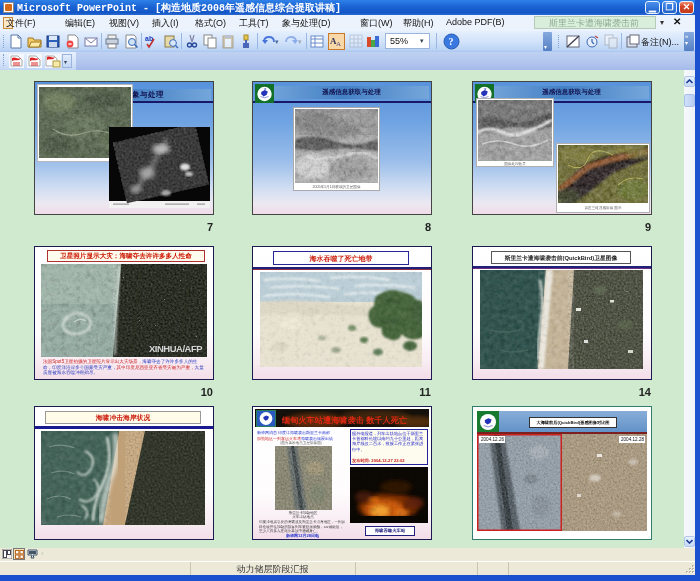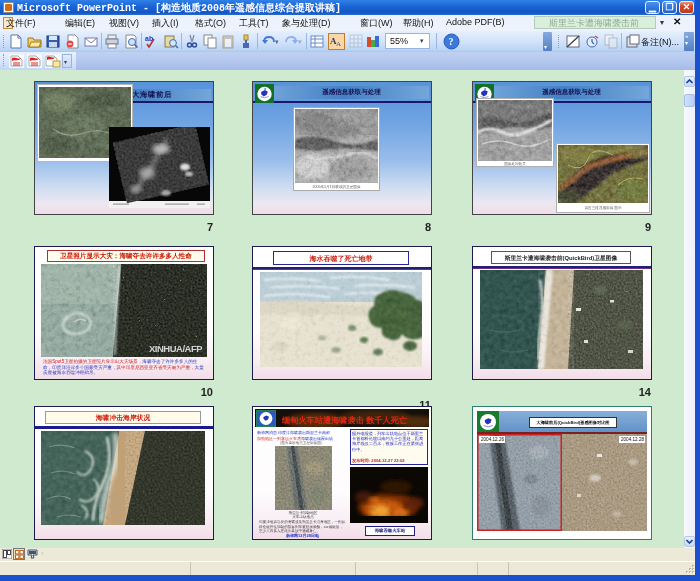--- a/index.html
+++ b/index.html
@@ -278,21 +278,21 @@
         <feColorMatrix type="saturate" values="0"></feColorMatrix>
         <feColorMatrix type="matrix" values="0 0 0 0 0  0 0 0 0 0  0 0 0 0 0  -1.6 0 0 0 0.8"></feColorMatrix>
       </filter>
 </defs>
 </svg>
 <div id="slides">
 
 <div class="slide" style="left:34px;top:81px;">
   <div class="t789bg"></div>
   <div class="abs" style="left:96px;top:7px;width:80px;height:11.5px;background:linear-gradient(90deg,#4480c4,#74a6da);"></div>
-  <div class="abs" style="left:97px;top:8px;font-size:7.5px;font-weight:bold;color:#12124e;letter-spacing:0.5px;">大海啸前后</div>
+  <div class="abs" style="left:97px;top:8px;font-size:7.5px;font-weight:bold;color:#12124e;letter-spacing:0.5px;">象与处理</div>
   <div class="abs" style="left:96px;top:18.5px;width:82px;height:2px;background:#181868;"></div>
   <div class="abs" style="left:2px;top:2px;width:96px;height:78px;background:#fff;border:1px solid #b8b8b8;box-sizing:border-box;"></div>
   <svg class="abs" style="left:4px;top:5px;" width="92" height="71">
     <rect width="92" height="71" fill="#4d5c43"></rect>
     <ellipse cx="20" cy="15" rx="16" ry="10" fill="#667753" filter="url(#bl2)"></ellipse>
     <ellipse cx="65" cy="12" rx="18" ry="8" fill="#3e4c35" filter="url(#bl2)"></ellipse>
     <ellipse cx="45" cy="40" rx="22" ry="12" fill="#617155" filter="url(#bl2)" opacity="0.7"></ellipse>
     <ellipse cx="18" cy="58" rx="15" ry="9" fill="#414e39" filter="url(#bl2)"></ellipse>
     <ellipse cx="75" cy="55" rx="14" ry="10" fill="#586749" filter="url(#bl2)" opacity="0.8"></ellipse>
     <path d="M14 42 Q28 52 45 46 T78 50" stroke="#98a088" stroke-width="1.2" fill="none" opacity="0.8"></path>
@@ -452,21 +452,21 @@
     <ellipse cx="62" cy="66" rx="4" ry="2.5" fill="#8a9a7e" filter="url(#bl1)" opacity="0.7"></ellipse>
     <ellipse cx="76" cy="78" rx="5" ry="3" fill="#7a8a6e" filter="url(#bl1)" opacity="0.7"></ellipse>
     <ellipse cx="30" cy="52" rx="10" ry="6" fill="#eee8d6" filter="url(#bl1)"></ellipse>
     <ellipse cx="50" cy="40" rx="8" ry="4" fill="#d6d0be" filter="url(#bl1)" opacity="0.8"></ellipse>
     <ellipse cx="20" cy="75" rx="9" ry="5" fill="#d8d2c0" filter="url(#bl1)" opacity="0.7"></ellipse>
     <rect width="162" height="95" filter="url(#litm)" opacity="0.15"></rect>
     <rect width="162" height="95" filter="url(#shdm)" opacity="0.13"></rect>
     <rect width="162" height="95" filter="url(#shd)" opacity="0.08"></rect>
   </svg>
 </div>
-<div class="slnum" style="left:401px;top:386px;margin-top:13px;">11</div>
+<div class="slnum" style="left:401px;top:386px;">11</div>
 
 <div class="slide" style="left:472px;top:246px;border-color:#1a1a50;">
   <div class="t1014bg"></div>
   <div class="abs" style="left:18px;top:4px;width:140px;height:13px;background:#fff;border:1px solid #555;box-sizing:border-box;"></div>
   <div class="abs" style="left:18px;top:6.5px;width:140px;text-align:center;font-size:5.8px;font-weight:bold;color:#222;white-space:nowrap;">斯里兰卡遭海啸袭击前(QuickBird)卫星图像</div>
   <div class="abs" style="left:0px;top:18.5px;width:178px;height:2px;background:#202078;"></div>
   <div class="abs" style="left:0px;top:20.5px;width:178px;height:1px;background:#6a3080;"></div>
   <svg class="abs" style="left:7px;top:23px;" width="163" height="99">
     <rect width="163" height="99" fill="#3e4232"></rect>
     <polygon points="0,0 66,0 58,99 0,99" fill="#294d47"></polygon>
@@ -637,20 +637,21 @@
       <rect x="5" y="5" width="3.4" height="3.4" fill="#fff" stroke="#b8651a"></rect>
     </svg>
 <svg class="abs" style="left:27px;top:549px;" width="11" height="10">
       <path d="M1 1h9v5H6l1 3H4l1-3H1z" fill="#dce8f4" stroke="#456"></path>
       <path d="M2 2h7v3H2z" fill="#456"></path>
     </svg>
 <div class="abs" style="left:41px;top:549px;font-size:8px;color:#b8c4b8;">‹</div>
 </div>
 <div id="statusbar" class="abs">
   <div class="abs" style="left:190px;top:0px;width:1px;height:14px;background:#c8c5b2;"></div>
+  <div class="abs" style="left:190px;top:1px;width:165px;text-align:center;">动力储层阶段汇报</div>
   <div class="abs" style="left:355px;top:0px;width:1px;height:14px;background:#c8c5b2;"></div>
   <div class="abs" style="left:477px;top:0px;width:1px;height:14px;background:#c8c5b2;"></div>
   <div class="abs" style="left:508px;top:0px;width:1px;height:14px;background:#c8c5b2;"></div>
 </div>
 <svg class="abs" style="left:685px;top:564px;" width="10" height="10">
 <g fill="#b8b4a0">
       <rect x="7" y="1" width="2" height="2"></rect>
       <rect x="4" y="4" width="2" height="2"></rect>
       <rect x="7" y="4" width="2" height="2"></rect>
       <rect x="1" y="7" width="2" height="2"></rect>

